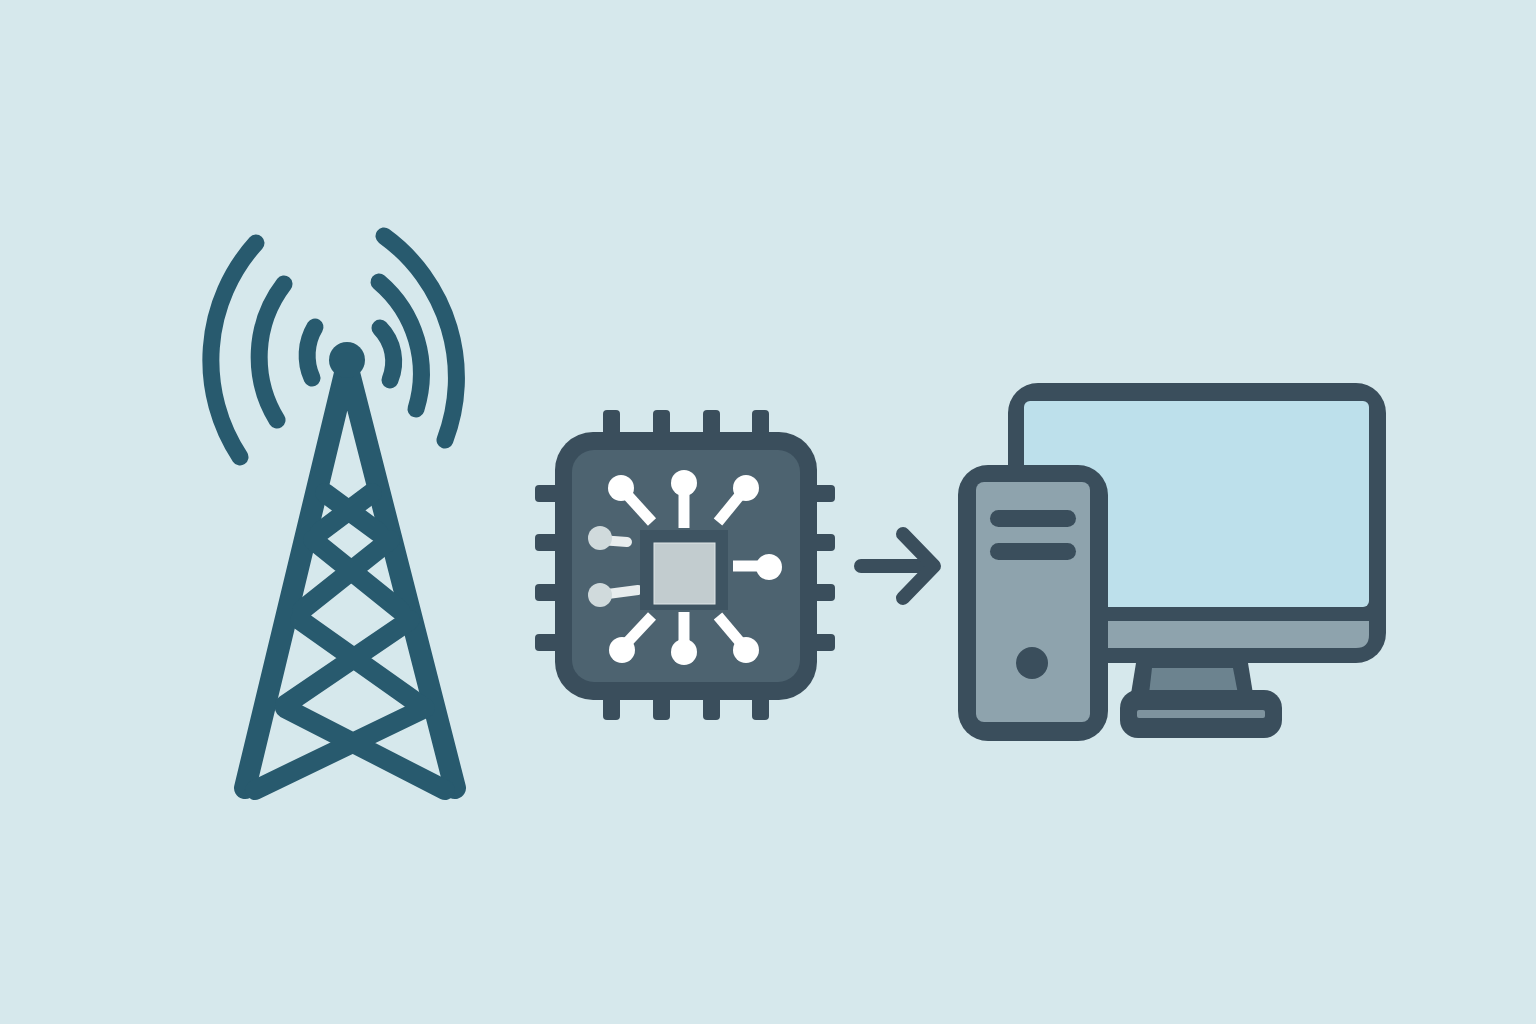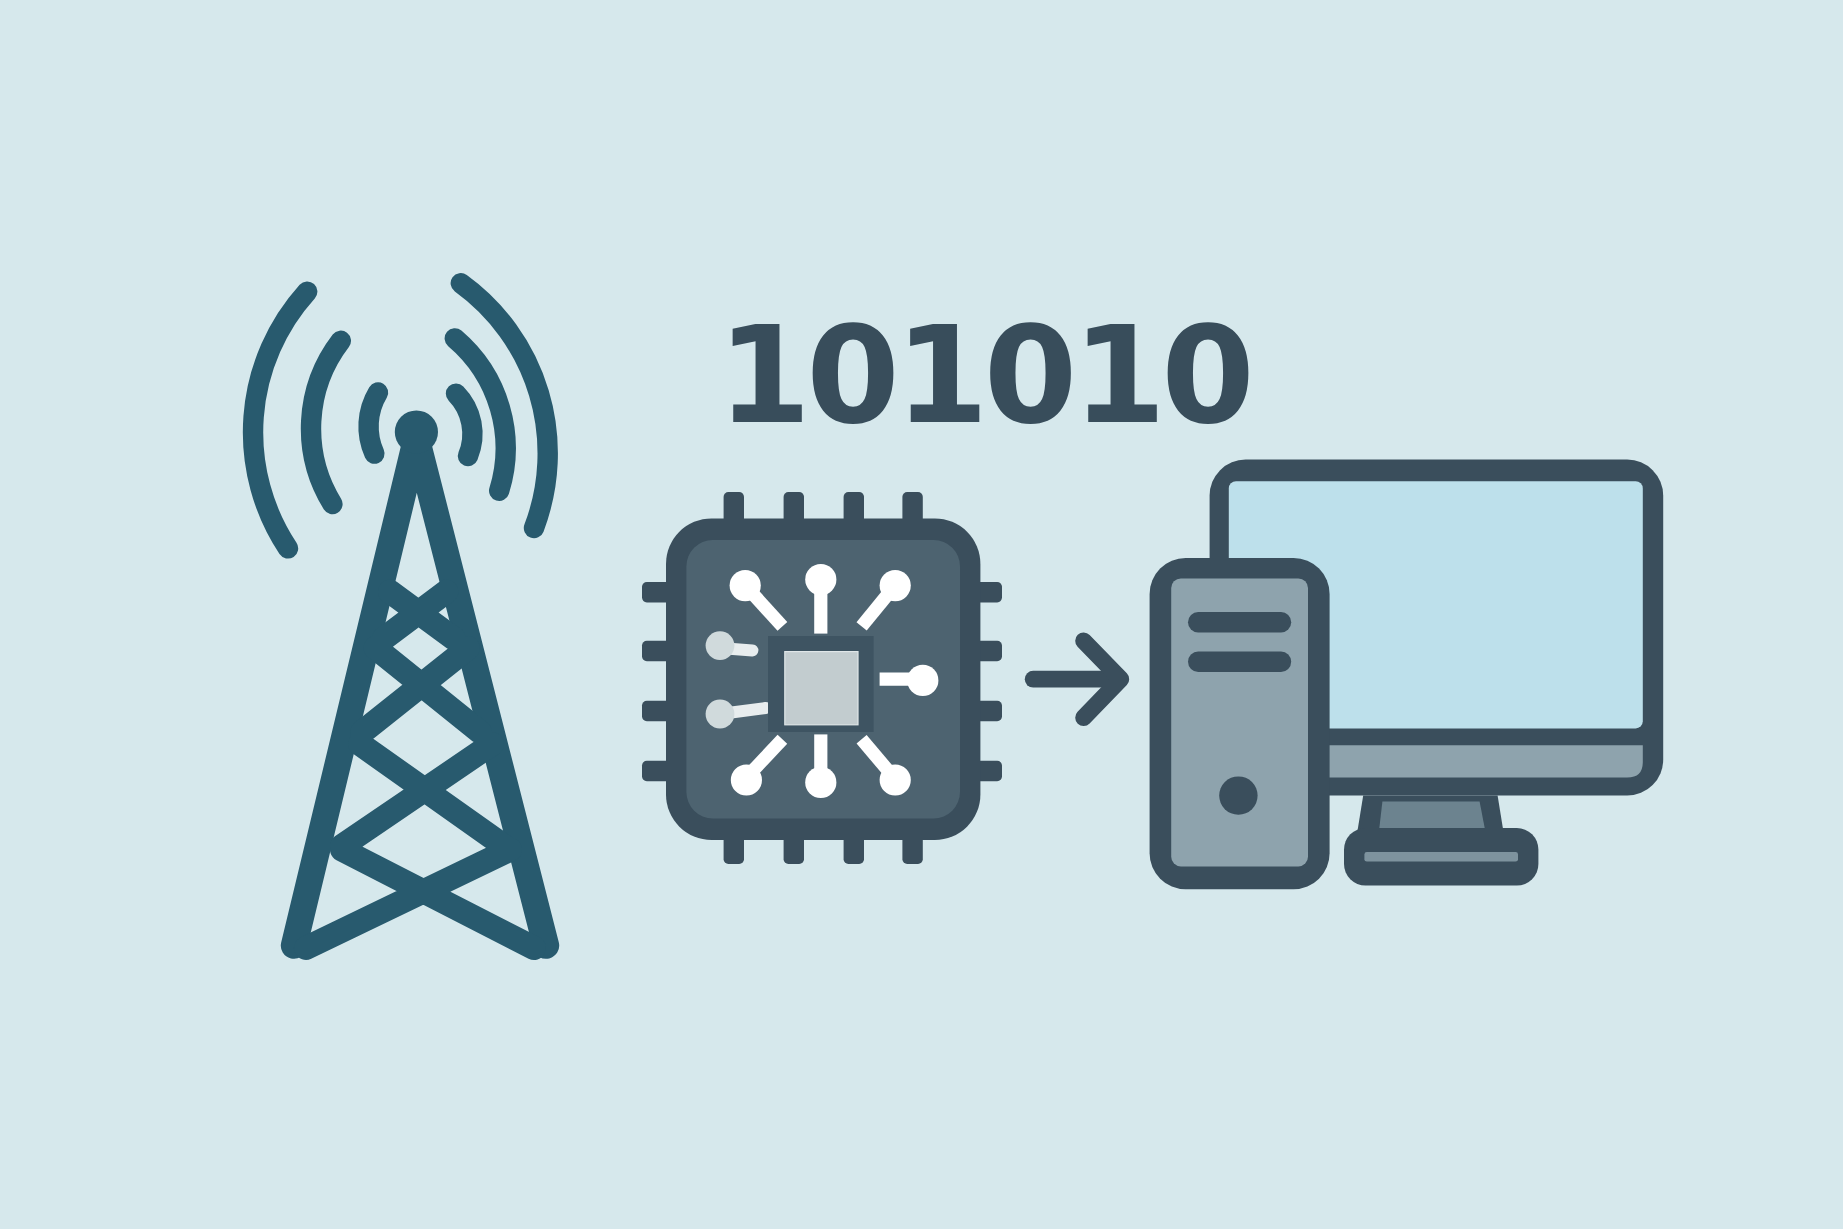--- a/index.html
+++ b/index.html
@@ -45,21 +45,20 @@
         M 313 540 L 400 610
         M 390 540 L 302 610
         M 300 620 L 420 705
         M 410 620 L 285 705
         M 285 708 L 445 790
         M 425 708 L 255 790" stroke-width="20"></path>
     </g>
     <circle cx="347" cy="360" r="18" fill="#285a6e"></circle>
   </svg>
 
-  <div class="binary-label">101010</div>
 
   <svg class="canvas" width="1536" height="1024" viewBox="0 0 1536 1024" style="position:absolute;left:0;top:0;">
     <g fill="#3a4e5c">
 
       <rect x="603" y="410" width="17" height="40" rx="4"></rect>
       <rect x="653" y="410" width="17" height="40" rx="4"></rect>
       <rect x="703" y="410" width="17" height="40" rx="4"></rect>
       <rect x="752" y="410" width="17" height="40" rx="4"></rect>
 
       <rect x="603" y="680" width="17" height="40" rx="4"></rect>

